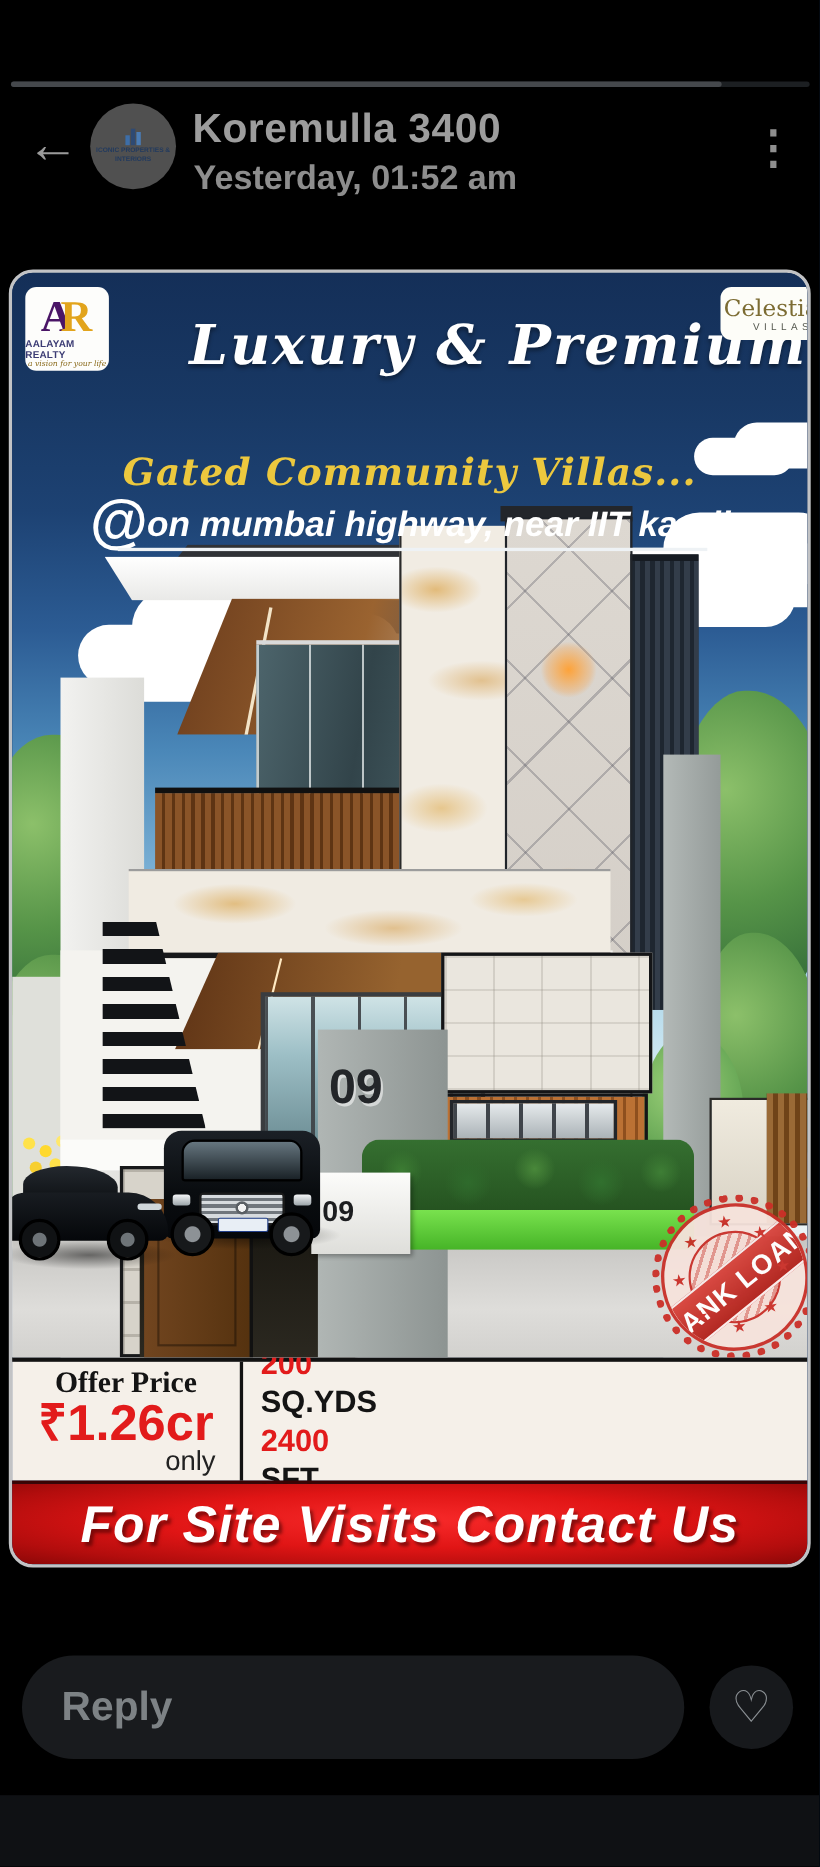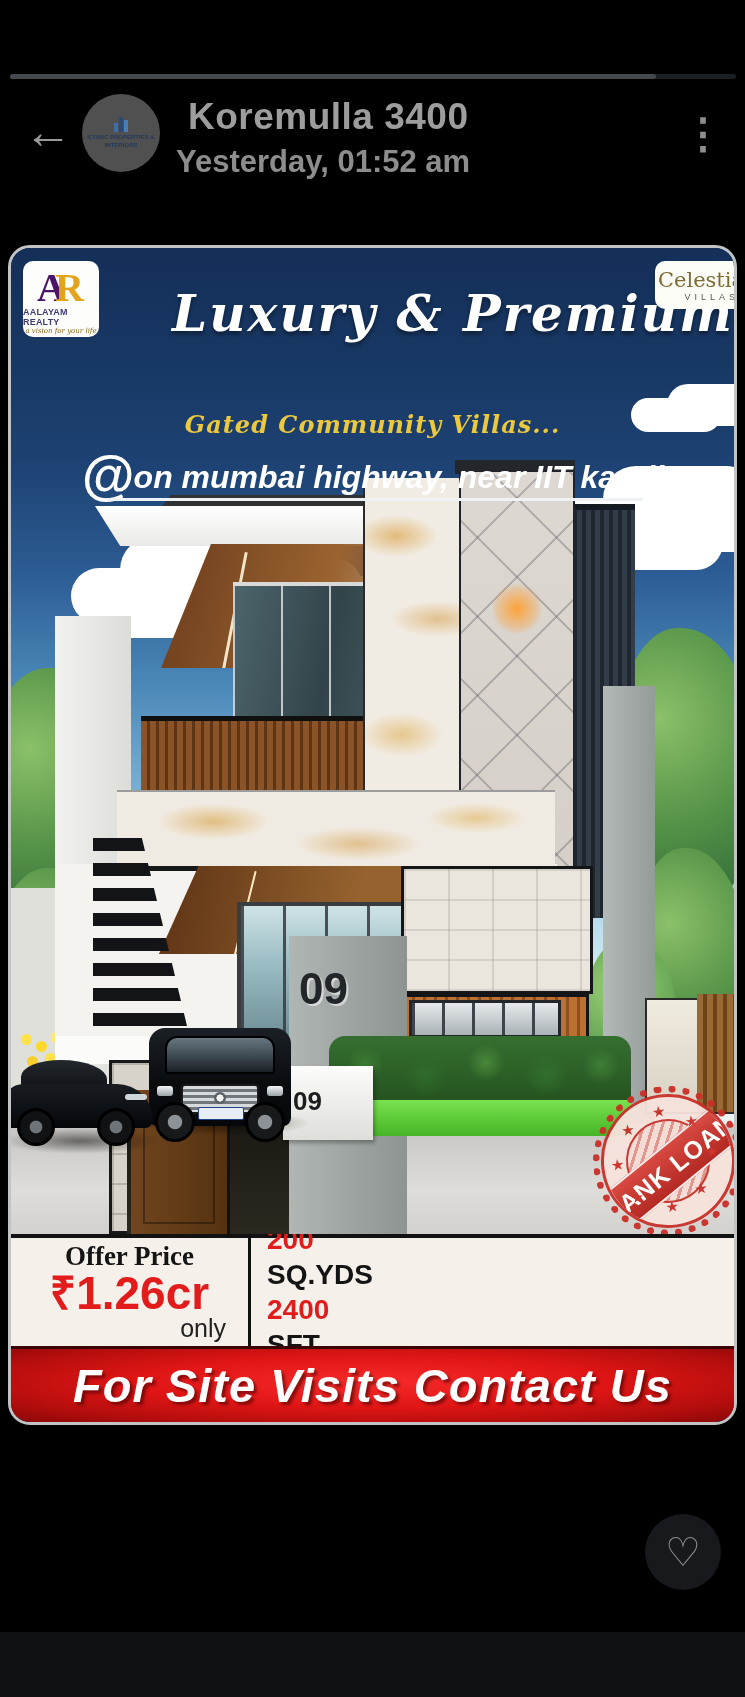--- a/index.html
+++ b/index.html
@@ -13,21 +13,21 @@
   .back-btn{position:absolute;left:18px;top:102px;width:60px;height:60px;display:flex;align-items:center;justify-content:center;background:none;border:none;cursor:pointer;}
   .back-glyph{color:#9a9a9a;font-size:48px;line-height:1;}
   .avatar{position:absolute;left:82px;top:94px;width:78px;height:78px;border-radius:50%;background:#505050;
           display:flex;flex-direction:column;align-items:center;justify-content:center;overflow:hidden;cursor:pointer;}
   .avatar .bldg{display:flex;align-items:flex-end;gap:1px;height:16px;margin-bottom:2px;}
   .avatar .bldg i{display:block;width:4px;background:#2e4a73;}
   .avatar .bldg i:nth-child(1){height:9px;background:#3d6ea8;}
   .avatar .bldg i:nth-child(2){height:15px;}
   .avatar .bldg i:nth-child(3){height:12px;background:#4a7cb5;}
   .avatar .av-t{font-size:6px;font-weight:bold;color:#223a5e;text-align:center;line-height:1.3;}
-  .chat-title{position:absolute;left:188px;top:96px;font-size:37px;font-weight:bold;color:#9d9d9d;letter-spacing:.5px;}
+  .chat-title{position:absolute;left:175px;top:96px;font-size:37px;font-weight:bold;color:#9d9d9d;letter-spacing:.5px;}
   .chat-time{position:absolute;left:176px;top:144px;font-size:31px;font-weight:bold;color:#8d8d8d;}
   .menu-btn{position:absolute;right:16px;top:104px;width:52px;height:60px;background:none;border:none;display:flex;align-items:center;justify-content:center;cursor:pointer;}
   .menu-glyph{color:#8f8f8f;font-size:42px;font-weight:bold;line-height:1;}
 
   
   .poster{position:absolute;left:8px;top:245px;width:729px;height:1180px;border:3px solid #c2c3c5;
           border-radius:22px;overflow:hidden;box-sizing:border-box;background:#17345f;
           display:flex;flex-direction:column;cursor:pointer;}
   .art{position:relative;width:723px;height:986px;overflow:hidden;flex:none;}
   .sky{position:absolute;inset:0;background:linear-gradient(180deg,#142f58 0%,#183864 12%,#1d4273 22%,
@@ -177,31 +177,31 @@
                display:flex;flex-direction:column;align-items:center;justify-content:center;z-index:5;}
   .brand-right .cn{font-size:21px;color:#7c6c33;font-family:"DejaVu Serif",serif;}
   .brand-right .cv{font-size:9px;color:#55584f;letter-spacing:4px;align-self:flex-end;margin-right:8px;}
   .script-title{left:0;top:36px;width:100%;text-align:right;color:#fff;font-size:50px;
                font-family:"DejaVu Serif",serif;font-style:italic;font-weight:bold;letter-spacing:2px;
                text-shadow:0 3px 4px rgba(0,0,0,.45);}
   .main-title{left:0;top:98px;width:100%;text-align:center;font-size:57px;font-weight:800;font-style:italic;letter-spacing:1px;
               background:linear-gradient(180deg,#fdeea0 0%,#f6d257 38%,#d89917 68%,#f3c64a 100%);
               -webkit-background-clip:text;background-clip:text;color:transparent;
               filter:drop-shadow(0 4px 2px rgba(0,0,0,.5));}
-  .sub-title{left:0;top:162px;width:100%;text-align:center;color:#ecc83e;font-size:24px;
+  .sub-title{left:0;top:162px;width:100%;text-align:center;color:#ecc83e;font-size:34px;
              font-family:"DejaVu Serif",serif;font-style:italic;font-weight:bold;letter-spacing:1px;}
   .location-line{left:0;top:196px;width:100%;text-align:center;color:#fff;font-size:32px;font-weight:bold;font-style:italic;}
   .at{font-size:54px;font-weight:800;vertical-align:-6px;}
   .uline{left:96px;top:250px;width:536px;height:3px;background:#eef2f5;}
 
   
   .info-bar{flex:none;height:112px;display:flex;background:#f5f0e9;border-top:4px solid #121212;box-sizing:border-box;}
   .cell{box-sizing:border-box;border-right:3px solid #121212;display:flex;flex-direction:column;align-items:center;justify-content:center;padding:4px 6px;}
   .cell:last-child{border-right:none;}
-  .c1{width:240px;} .c2{width:163px;} .c3{width:138px;} .c4{flex:1;}
+  .c1{width:210px;} .c2{width:163px;} .c3{width:138px;} .c4{flex:1;}
   .offer-label{font-family:"Liberation Serif",serif;font-size:27px;font-weight:bold;color:#141414;}
   .offer-value{font-size:46px;font-weight:800;color:#e21b1b;line-height:.95;font-family:Liberation Sans, sans-serif;}
   .offer-only{align-self:flex-end;margin-right:16px;font-size:25px;color:#222;margin-top:-2px;}
   .area-label{font-size:25px;font-weight:800;color:#141414;letter-spacing:.5px;}
   .area-value{font-size:28px;font-weight:800;color:#e21b1b;margin-top:8px;letter-spacing:.5px;}
   .size-line{font-size:28px;font-weight:800;color:#141414;line-height:1.25;align-self:flex-start;margin-left:10px;}
   .size-line .red{color:#e21b1b;}
   .bhk-line1{font-size:20px;font-weight:bold;color:#222;}
   .bhk-line1 .strong{font-size:31px;font-weight:800;color:#6d2313;letter-spacing:1px;}
   .bhk-line2{font-size:27px;font-weight:800;color:#6d2313;margin-top:2px;}
@@ -369,18 +369,19 @@
         <span class="size-line"><span class="red">200</span><span> SQ.YDS</span></span>
         <span class="size-line"><span class="red">2400</span><span> SFT</span></span>
       </div>
     </div>
 
     <div class="banner">
       <span class="banner-text">For Site Visits Contact Us</span>
     </div>
   </div>
 
+  <input class="reply-input" type="text" placeholder="Reply" style="">
   <button class="like-btn">
     <span class="heart">♡</span>
   </button>
   <div class="gesture-strip"></div>
 
 </div>
 
 </body></html>

